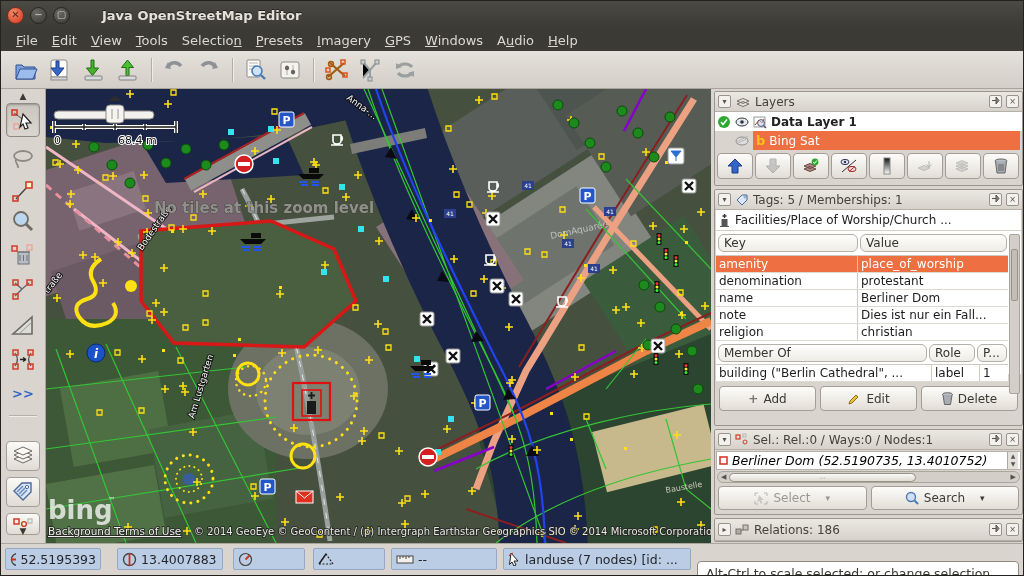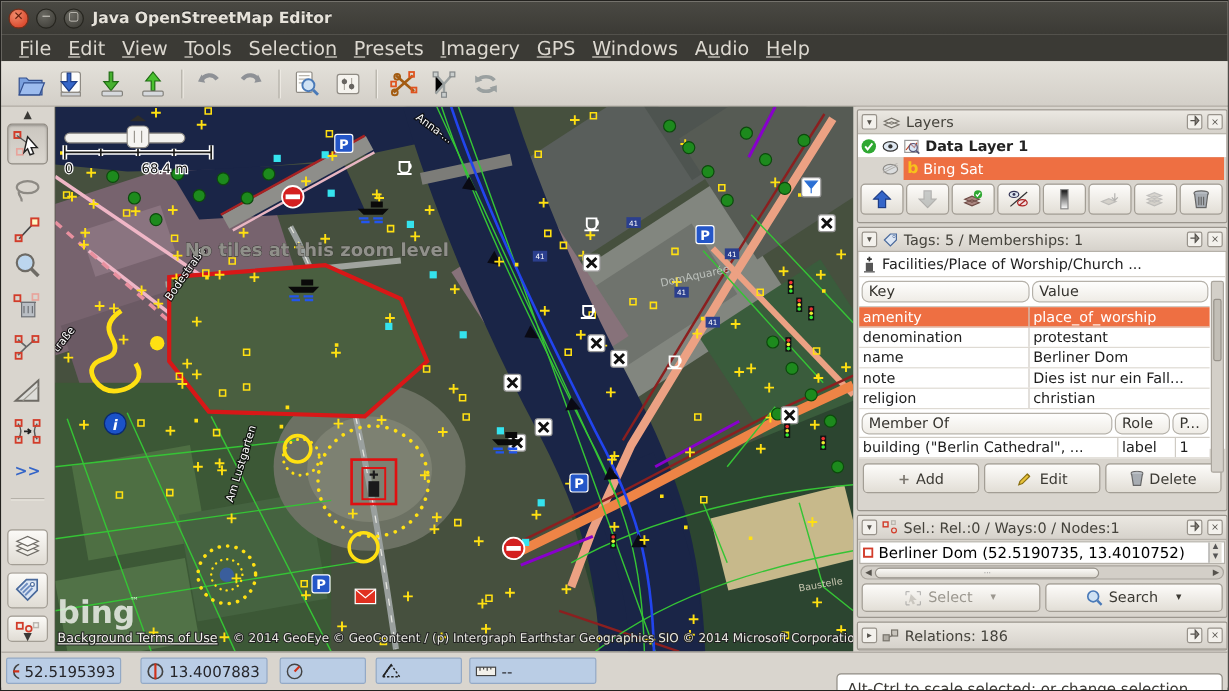--- a/index.html
+++ b/index.html
@@ -3,24 +3,24 @@
 <meta charset="utf-8">
 <style>
   html,body{margin:0;padding:0;background:#2e2d29;}
   *{box-sizing:border-box;font-family:"DejaVu Sans","Liberation Sans",sans-serif;}
   .window{position:relative;width:1024px;height:576px;background:#d9d5ce;overflow:hidden;border:1px solid #23221f;}
   
   .titlebar{position:absolute;left:0;top:0;width:1024px;height:28px;background:linear-gradient(#4a4943,#3b3a35);display:flex;align-items:center;}
   .winbtn{width:17px;height:17px;border-radius:50%;margin-left:6px;display:inline-flex;align-items:center;justify-content:center;font-size:10px;line-height:1;}
   .wb-close{background:radial-gradient(circle at 35% 30%,#f08b6b,#dd4f33 70%);border:1px solid #772d18;color:#5d1d0d;}
   .wb-min,.wb-max{background:radial-gradient(circle at 35% 30%,#6a6962,#45443e 75%);border:1px solid #26251f;color:#cfccc4;}
-  .title-text{color:#e6e2da;font-size:13px;font-weight:bold;margin-left:7px;text-shadow:0 -1px 0 #222;}
+  .title-text{color:#e6e2da;font-size:13px;font-weight:bold;margin-left:32px;text-shadow:0 -1px 0 #222;}
   
   .menubar{position:absolute;left:0;top:28px;width:1024px;height:22px;background:#3b3a35;display:flex;align-items:center;padding-left:8px;gap:0;}
-  .menu-item{color:#dcd8d0;font-size:16px;padding:2px 7px;cursor:default;}
+  .menu-item{color:#dcd8d0;font-size:13px;padding:2px 7px;cursor:default;}
   .menu-item .mn{text-decoration:underline;}
   
   .toolbar{position:absolute;left:0;top:50px;width:1024px;height:38px;background:linear-gradient(#e4e1da,#d3cfc8);border-bottom:1px solid #a8a39b;display:flex;align-items:center;padding-left:8px;}
   .tbtn{width:34px;height:30px;display:flex;align-items:center;justify-content:center;border-radius:3px;}
   .tsep{width:1px;height:24px;background:#b2aea6;margin:0 6px;box-shadow:1px 0 0 #f0ede7;}
   
   .leftbar{position:absolute;left:0;top:88px;width:45px;height:454px;background:#d9d5ce;border-right:1px solid #a8a39b;}
   .ltool{position:absolute;left:5px;width:34px;height:30px;display:flex;align-items:center;justify-content:center;border-radius:4px;}
   .ltool.active{background:linear-gradient(#cac6bf,#dbd7d0);border:1px solid #8f8a82;box-shadow:inset 0 1px 2px rgba(0,0,0,.25);}
   .ltool.raised{background:linear-gradient(#fbfaf7,#e0dcd4);border:1px solid #a39e95;}
@@ -737,21 +737,21 @@
         <span class="ptitle">Sel.: Rel.:0 / Ways:0 / Nodes:1</span>
         <span class="pbox"><svg width="9" height="9">
               <path d="M1,4.5 h4 M5,1 v7 l3,-3.5 z" stroke="#55524c" fill="#8a8680"></path>
             </svg></span>
         <span class="pbox">×</span>
       </div>
       <div style="position:relative;margin:1px;background:#fff;border:1px solid #b5b1a9;height:19px;display:flex;align-items:center;gap:4px;padding:0 2px;font-size:12.5px;">
         <svg width="9" height="9">
             <rect x="1" y="1" width="7" height="7" fill="none" stroke="#d23c2a" stroke-width="1.6"></rect>
           </svg>
-        <span style="white-space:nowrap;overflow:hidden;flex:1;">Berliner Dom (52.5190735, 13.4010752)</span>
+        <span style="white-space:nowrap;overflow:hidden;flex:1;font-style:italic;">Berliner Dom (52.5190735, 13.4010752)</span>
         <span style="width:11px;height:17px;background:#e4e1da;border-left:1px solid #aaa;font-size:6px;line-height:8px;text-align:center;color:#555;">▲<br>▼</span>
       </div>
       <div style="margin:1px 2px;height:12px;background:#d3cfc8;border:1px solid #aaa59d;border-radius:6px;display:flex;align-items:center;">
         <span style="font-size:7px;color:#55524c;padding:0 3px;">◀</span>
         <span style="flex:0 0 62%;height:9px;background:linear-gradient(#fbfaf7,#dfdbd3);border:1px solid #97928a;border-radius:5px;text-align:center;font-size:6px;line-height:7px;color:#888;">⋯</span>
         <span style="flex:1;"></span>
         <span style="font-size:7px;color:#55524c;padding:0 3px;">▶</span>
       </div>
       <div style="display:flex;gap:4px;padding:2px 3px;">
         <span class="btn3d disabled" style="flex:1;height:24px;">
@@ -817,18 +817,25 @@
           <path d="M1 12 L8 2" stroke="#222" stroke-width="1.4"></path>
         </svg>
       </span>
     <span class="sseg" style="left:390px;width:106px;">
       <svg width="18" height="10">
           <rect x="1" y="2" width="16" height="7" fill="#f2f0ea" stroke="#444"></rect>
           <path d="M4 2 v3 M7 2 v2 M10 2 v3 M13 2 v2" stroke="#444"></path>
         </svg>
       <span>--</span>
       </span>
+    <span class="sseg" style="left:502px;width:188px;">
+      <svg width="13" height="14">
+          <path d="M3 1 l7 8 -4 0 2 4 -2 1 -2 -4 -2.5 2.5 z" fill="#fff" stroke="#222"></path>
+          <path d="M1 4 a5 5 0 0 1 4 -3" stroke="#d03018" fill="none"></path>
+        </svg>
+      <span>landuse (7 nodes) [id: ...</span>
+      </span>
     <span class="helpbox" style="left:696px;width:322px;">
         <span>Alt-Ctrl to scale selected; or change selection</span>
       </span>
   </div>
 
 </div>
 
 </body></html>

